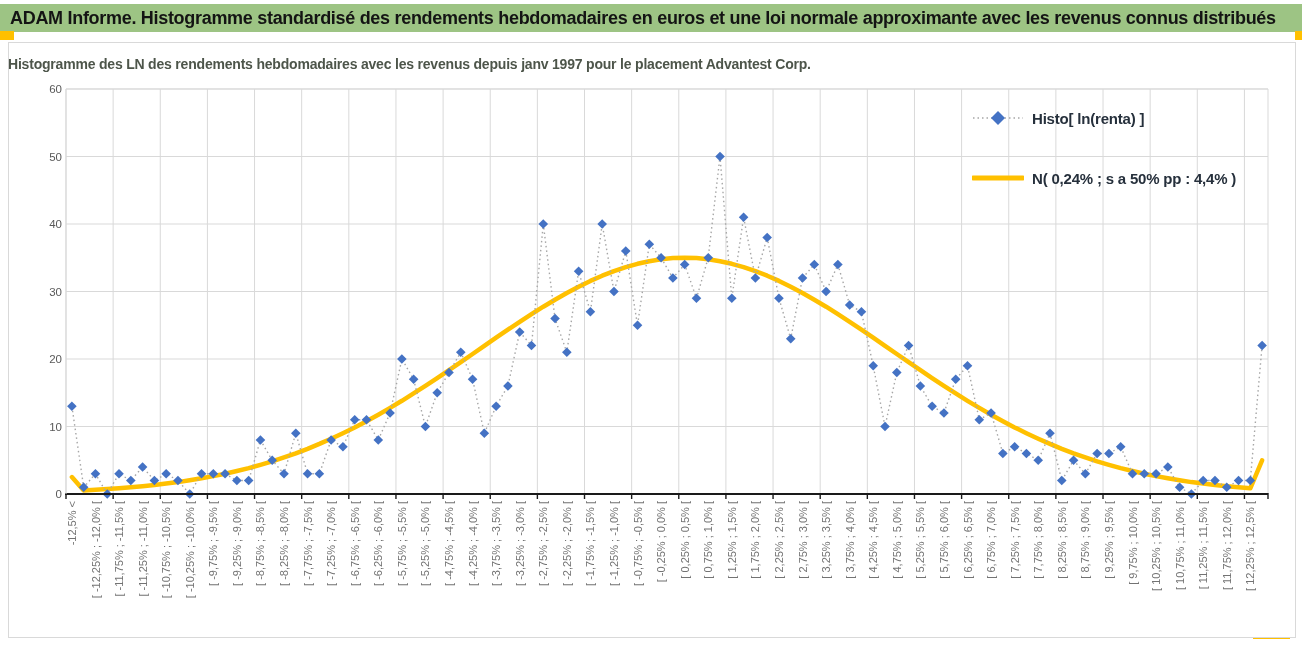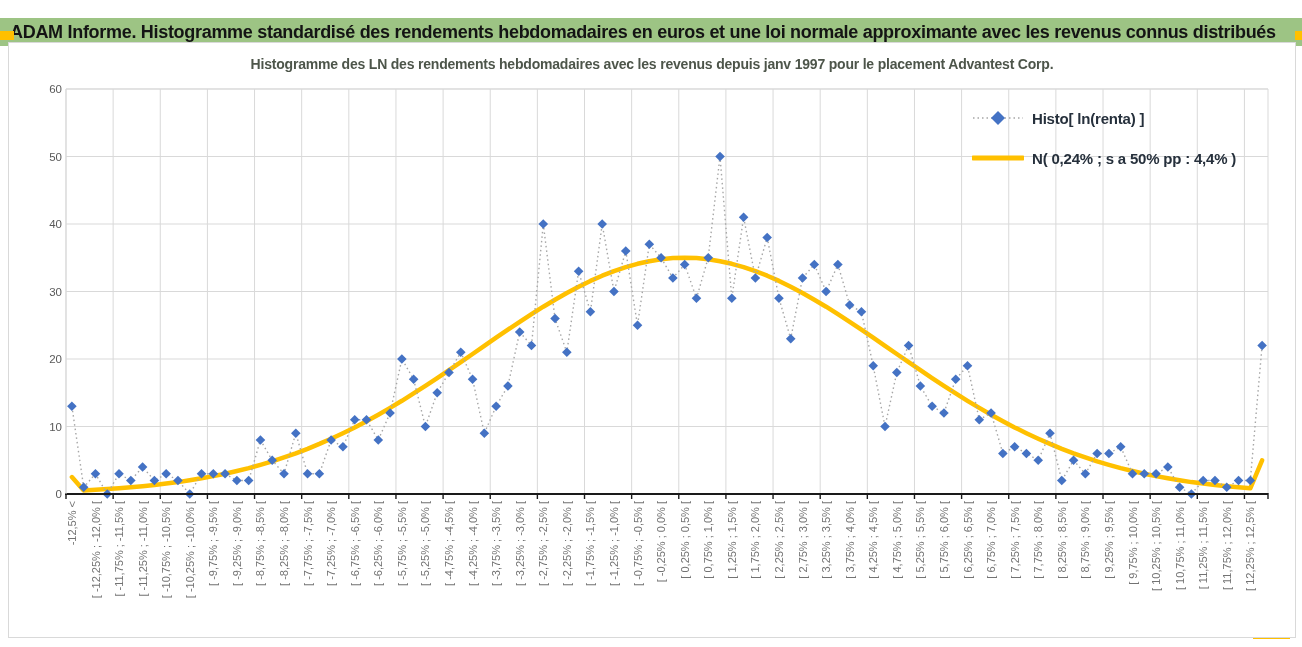--- a/index.html
+++ b/index.html
@@ -1,28 +1,28 @@
 <!DOCTYPE html>
 <html><head>
 <meta charset="utf-8">
 <style>
   html,body{margin:0;padding:0;background:#ffffff;}
   body{width:1302px;height:647px;position:relative;overflow:hidden;
        font-family:"Liberation Sans",sans-serif;}
-  .titlebar{position:absolute;left:0;top:18px;width:1302px;height:28px;
+  .titlebar{position:absolute;left:0;top:4px;width:1302px;height:28px;
             display:flex;align-items:center;padding-left:10px;box-sizing:border-box;}
   .titlebar .txt{font-size:18px;font-weight:bold;letter-spacing:-0.3px;white-space:nowrap;}
   .chartbox{position:absolute;left:8px;top:42px;width:1288px;height:596px;
             background:#ffffff;border:1px solid #d9d9d9;box-sizing:border-box;}
-  .charttitle{position:absolute;left:8px;top:56px;width:1288px;text-align:center;
+  .charttitle{position:absolute;left:8px;top:56px;width:1288px;text-align:left;
               font-size:14px;font-weight:bold;letter-spacing:-0.2px;}
   svg.plot{position:absolute;left:0;top:0;width:1302px;height:647px;}
   .legend{position:absolute;left:972px;top:106px;width:310px;}
   .legend .row{display:flex;align-items:center;height:24px;text-align:right;}
-  .legend .row+.row{margin-top:16px;}
+  .legend .row+.row{margin-top:36px;}
   .legend .swatch{width:52px;height:16px;flex:0 0 52px;margin-right:8px;}
   .legend .lab{font-size:15px;font-weight:bold;color:#26303c;white-space:nowrap;letter-spacing:-0.2px;}
   .goldmark{position:absolute;background:#ffc000;}
 </style>
 </head>
 <body>
 
 <div class="titlebar" style="background: rgb(157, 196, 132);">
   <span class="txt" style="color: rgb(20, 20, 20);">ADAM Informe. Histogramme standardisé des rendements hebdomadaires en euros et une loi normale approximante avec les revenus connus distribués</span>
 </div>

